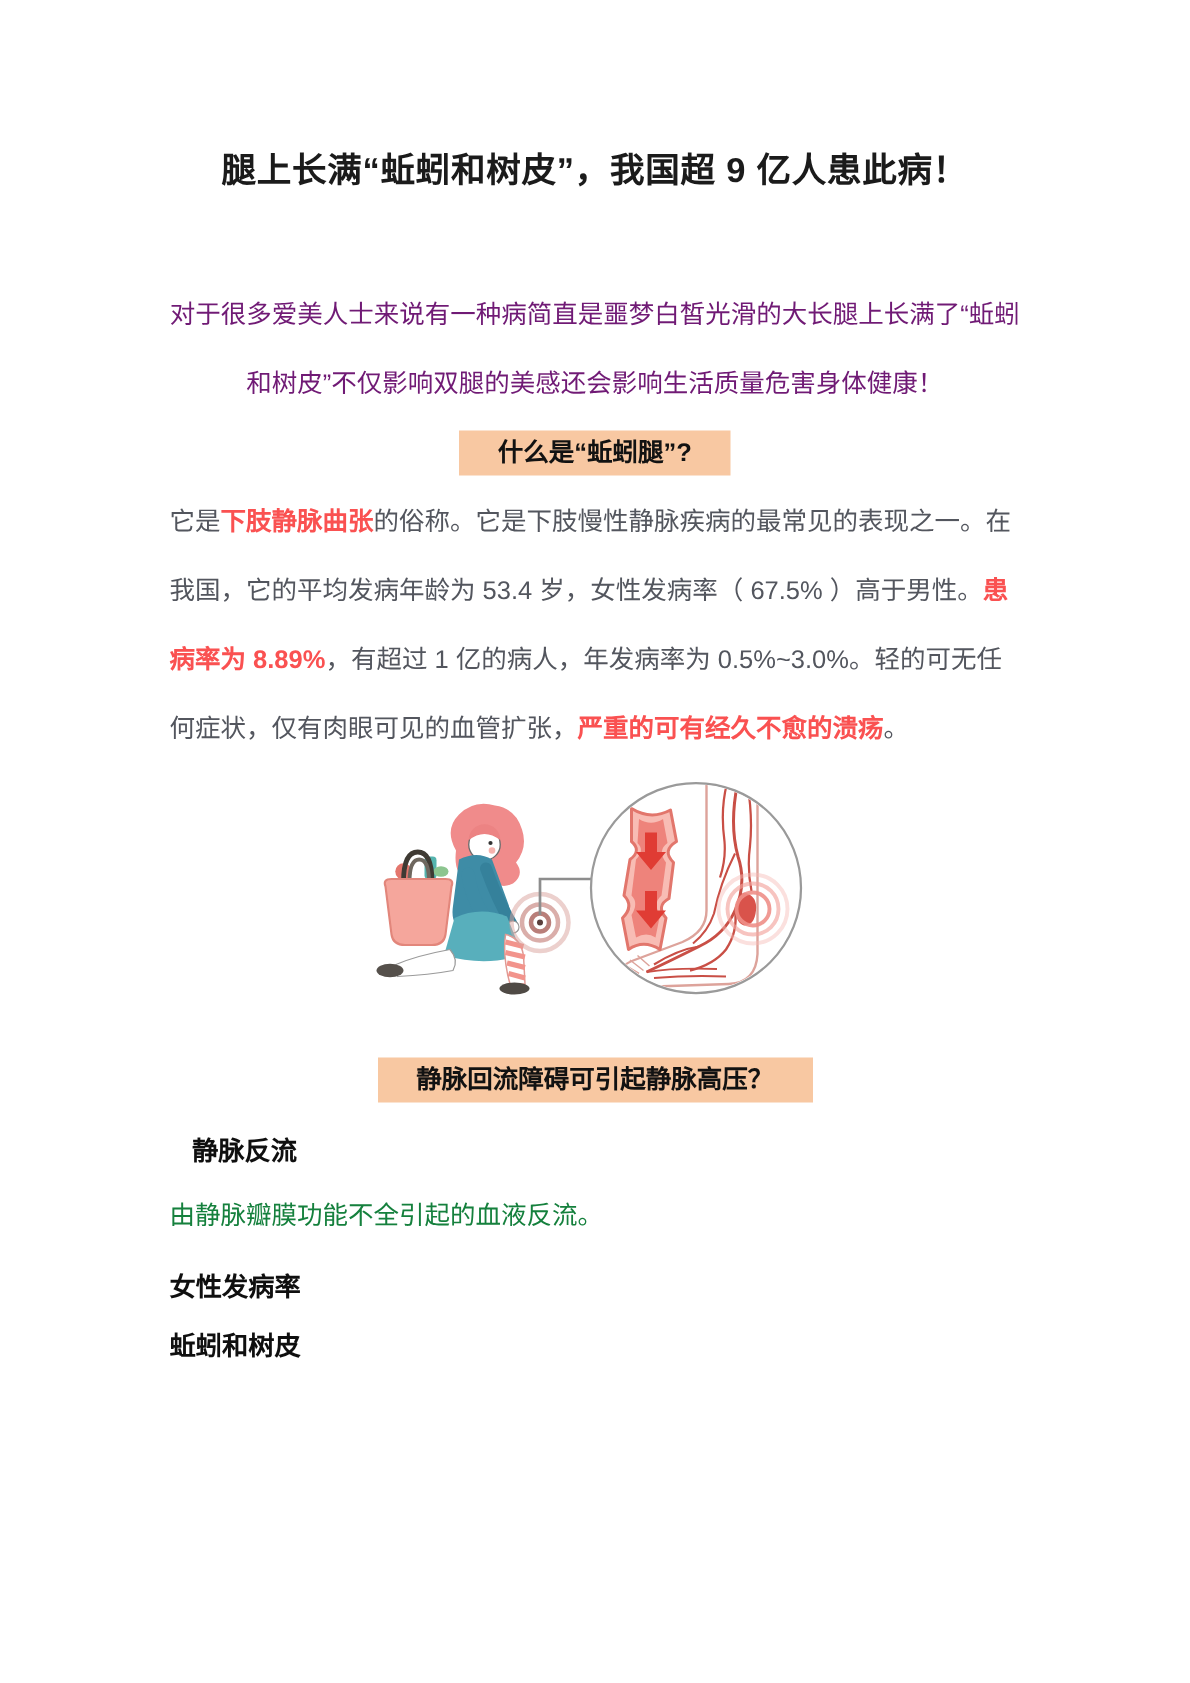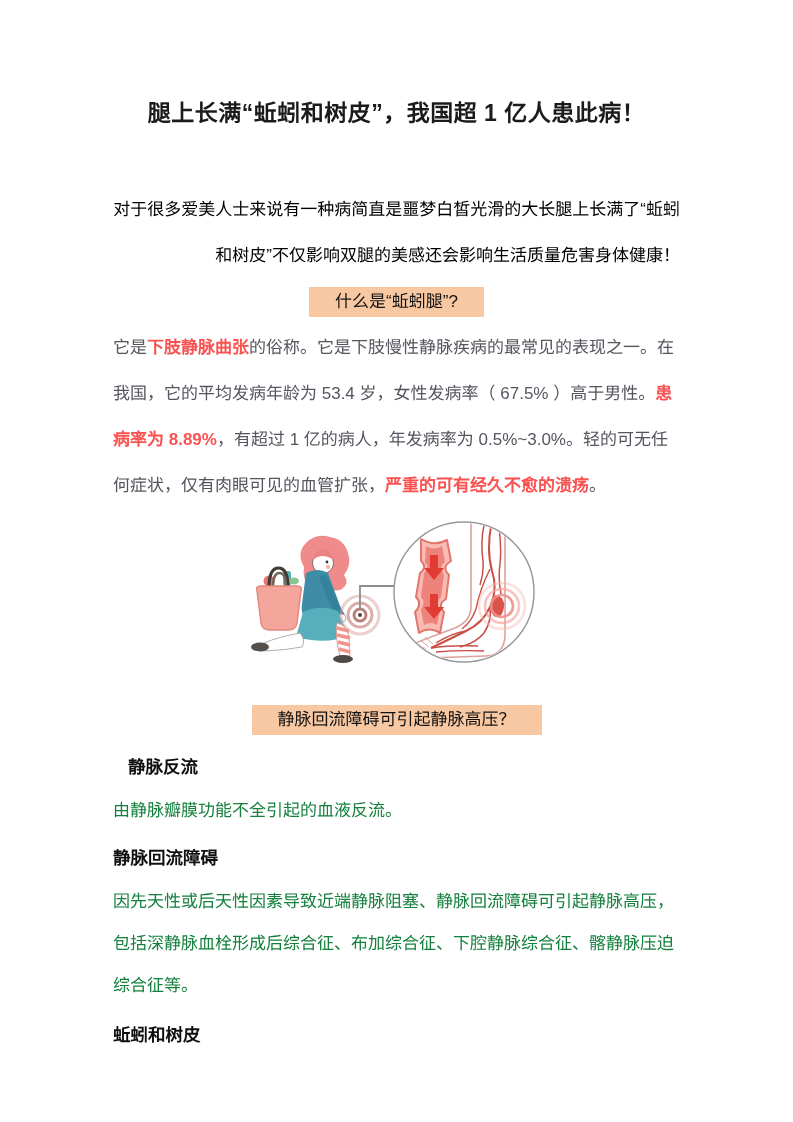--- a/index.html
+++ b/index.html
@@ -12,31 +12,31 @@
   .page { position:relative; width:793px; height:1122px; background:#fff; }
   .content { padding:95px 113px 0 113px; }
 
   .title {
     font-size:23px; font-weight:700; color:#1b1b1b;
     text-align:center; line-height:36px; letter-spacing:0.5px;
   }
 
   .intro {
     margin-top:56px;
-    font-size:17px; color:#000000; line-height:46px;
-    text-align:right;
+    font-size:17px; color:#701a75; line-height:46px;
+    text-align:center;
   }
 
   .hl-wrap { text-align:center; }
   .hl-wrap.first { margin-top:8px; }
   .hl-wrap.second { margin-top:14px; }
   .hl {
     display:inline-block;
     background:var(--highlight-peach,#F8C8A2);
-    color:#121212; font-weight:400; font-size:17px;
+    color:#121212; font-weight:700; font-size:17px;
     line-height:20px; padding:5px 26px;
   }
 
   .rich {
     margin-top:8px;
     font-size:17px; color:#53565E; line-height:46px;
   }
   .run-red-bold { color:var(--accent-red,#FA5151); font-weight:700; }
 
   .figure { margin-top:0; margin-left:127px; width:300px; height:182px; }
@@ -52,21 +52,21 @@
     margin-top:12px;
     font-size:17px; color:#15803d; line-height:42px;
   }
 </style>
 </head>
 <body>
 
 <div class="page">
   <div class="content">
 
-    <h1 class="title">腿上长满“蚯蚓和树皮”，我国超 1 亿人患此病！</h1>
+    <h1 class="title">腿上长满“蚯蚓和树皮”，我国超 9 亿人患此病！</h1>
 
     <p class="intro">对于很多爱美人士来说有一种病简直是噩梦白皙光滑的大长腿上长满了“蚯蚓和树皮”不仅影响双腿的美感还会影响生活质量危害身体健康！</p>
 
     <div class="hl-wrap first">
       <span class="hl">什么是“蚯蚓腿”?</span>
     </div>
 
     <p class="rich"><span class="run run-normal">它是</span><span class="run run-red-bold">下肢静脉曲张</span><span class="run run-normal">的俗称。它是下肢慢性静脉疾病的最常见的表现之一。在我国，它的平均发病年龄为 53.4 岁，女性发病率（ 67.5% ）高于男性。</span><span class="run run-red-bold">患病率为 8.89%</span><span class="run run-normal">，有超过 1 亿的病人，年发病率为 0.5%~3.0%。轻的可无任何症状，仅有肉眼可见的血管扩张，</span><span class="run run-red-bold">严重的可有经久不愈的溃疡</span><span class="run run-normal">。</span></p>
 
     <div class="figure">
@@ -153,20 +153,19 @@
     </div>
 
     <div class="hl-wrap second">
       <span class="hl">静脉回流障碍可引起静脉高压？</span>
     </div>
 
     <div>
       <h3 class="cause-sub s1">静脉反流</h3>
       <p class="cause-body">由静脉瓣膜功能不全引起的血液反流。</p>
 
-      <h3 class="cause-sub s2">静脉回流障碍</h3>
-      <p class="cause-body">因先天性或后天性因素导致近端静脉阻塞、静脉回流障碍可引起静脉高压，包括深静脉血栓形成后综合征、布加综合征、下腔静脉综合征、髂静脉压迫综合征等。</p>
+      <h3 class="cause-sub s2">女性发病率</h3>
 
       <h3 class="cause-sub s3">蚯蚓和树皮</h3>
     </div>
 
   </div>
 </div>
 
 </body></html>

